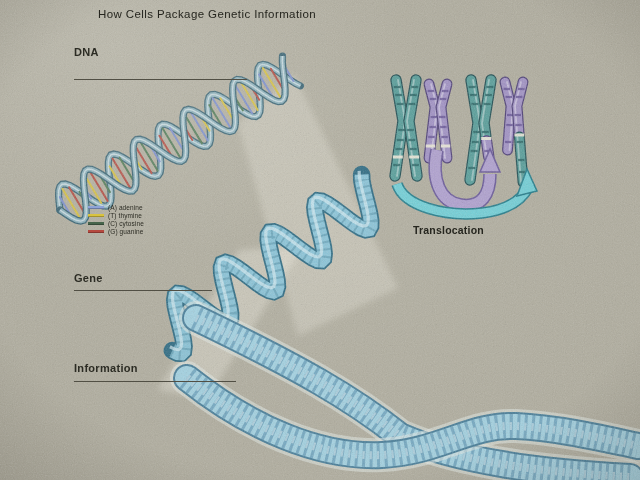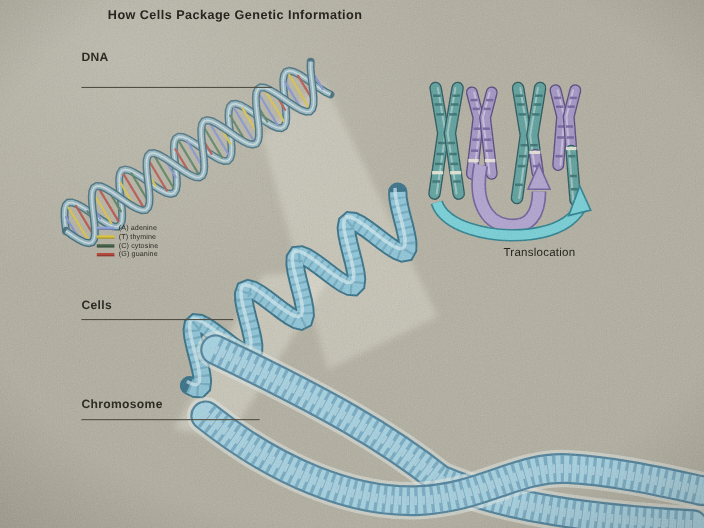--- a/index.html
+++ b/index.html
@@ -3,28 +3,28 @@
 <meta charset="utf-8">
 <style>
   html,body{margin:0;padding:0;background:#000;}
   #stage{
     position:relative;width:640px;height:480px;overflow:hidden;
     font-family:"Liberation Sans",sans-serif;
     background:#b4b1a2;
   }
   #art{position:absolute;left:0;top:0;}
   .txt{position:absolute;white-space:nowrap;}
-  .title{font-size:11.5px;font-weight:bold;letter-spacing:.4px;padding-left:24px;}
+  .title{font-size:11.5px;font-weight:normal;letter-spacing:.4px;padding-left:24px;}
   .lbl{font-size:11px;font-weight:bold;letter-spacing:.3px;}
   .rule{position:absolute;height:1px;}
   .legend{position:absolute;left:88px;top:203px;}
   .lg-row{display:flex;align-items:center;height:8px;}
   .lg-swatch{width:16px;height:2px;margin-right:4px;border-bottom:1px solid rgba(0,0,0,.25);}
   .lg-txt{font-size:6.5px;letter-spacing:.1px;}
-  .trans{font-size:10.5px;font-weight:normal;text-align:right;width:110px;letter-spacing:.2px;}
+  .trans{font-size:10.5px;font-weight:bold;text-align:left;width:110px;letter-spacing:.2px;}
 </style>
 </head>
 <body>
 
 <div id="stage">
 
   <svg id="art" width="640" height="480" viewBox="0 0 640 480">
     <defs>
       <filter id="soft" x="-20%" y="-20%" width="140%" height="140%">
         <feGaussianBlur stdDeviation="3"></feGaussianBlur>
@@ -240,21 +240,21 @@
     <div class="lg-row">
       <span class="lg-swatch" style="background-color: rgb(71, 101, 76);"></span>
       <span class="lg-txt" style="color: rgb(44, 44, 36);"><span>(C)</span>&nbsp;<span>cytosine</span></span>
     </div>
     <div class="lg-row">
       <span class="lg-swatch" style="background-color: rgb(181, 73, 63);"></span>
       <span class="lg-txt" style="color: rgb(44, 44, 36);"><span>(G)</span>&nbsp;<span>guanine</span></span>
     </div>
   </div>
 
-  <div class="txt lbl" style="left: 74px; top: 272px; color: rgb(44, 44, 36);">Cells</div>
+  <div class="txt lbl" style="left: 74px; top: 272px; color: rgb(44, 44, 36);">Gene</div>
   <div class="rule" style="left: 74px; top: 290px; width: 138px; background-color: rgb(81, 79, 68);"></div>
 
-  <div class="txt lbl" style="left: 74px; top: 362px; color: rgb(44, 44, 36);">Chromosome</div>
+  <div class="txt lbl" style="left: 74px; top: 362px; color: rgb(44, 44, 36);">Information</div>
   <div class="rule" style="left: 74px; top: 381px; width: 162px; background-color: rgb(81, 79, 68);"></div>
 
   <div class="txt trans" style="left: 413px; top: 224px; color: rgb(38, 38, 31);">Translocation</div>
 
 </div>
 
 </body></html>

